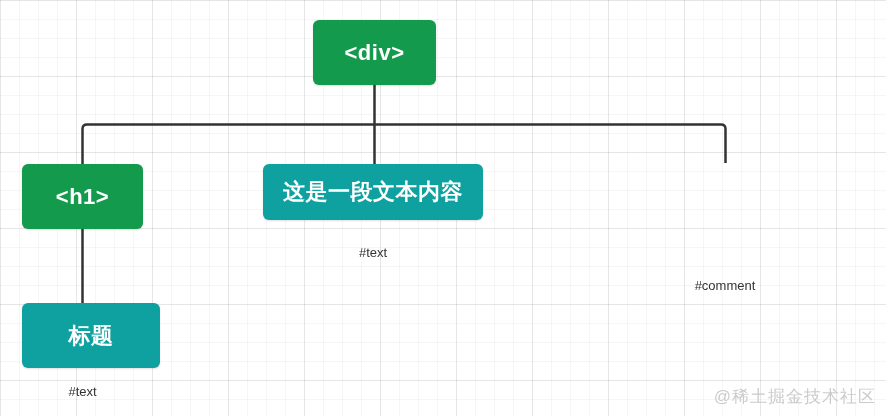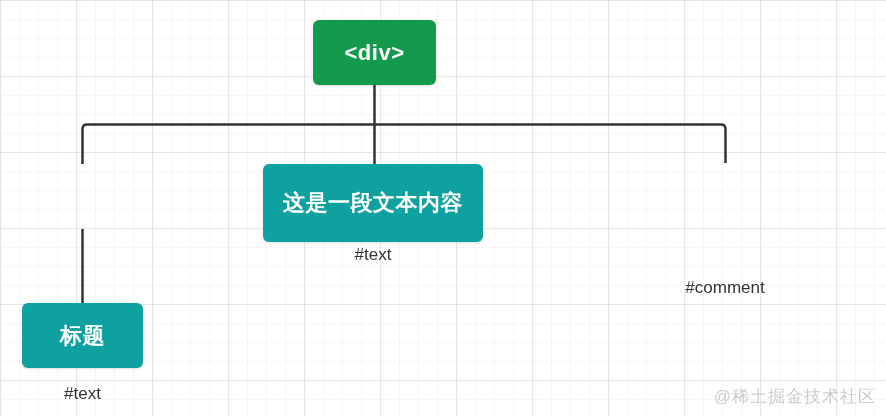--- a/index.html
+++ b/index.html
@@ -34,27 +34,27 @@
     color: #ffffff;
     font-size: 22px;
     font-weight: 600;
     letter-spacing: 0.5px;
     border-radius: 6px;
     box-shadow: 0 1px 2px rgba(0,0,0,0.12);
     white-space: nowrap;
   }
   .node-div     { left: 313px; top: 20px;  width: 123px; height: 65px; }
   .node-h1      { left: 22px;  top: 164px; width: 121px; height: 65px; }
-  .node-text    { left: 263px; top: 164px; width: 220px; height: 78px; }
+  .node-text    { left: 263px; top: 164px; width: 220px; height: 56px; }
   .node-comment { left: 597px; top: 163px; width: 256px; height: 68px; }
-  .node-title   { left: 22px;  top: 303px; width: 121px; height: 65px; }
+  .node-title   { left: 22px;  top: 303px; width: 138px; height: 65px; }
   .annotation {
     position: absolute;
     color: #333333;
-    font-size: 17px;
+    font-size: 13px;
     text-align: center;
     white-space: nowrap;
   }
   .ann-text-mid    { left: 263px; top: 245px; width: 220px; }
   .ann-comment     { left: 597px; top: 246px; width: 256px; margin-top: 32px; }
   .ann-text-bottom { left: 22px;  top: 384px; width: 121px; }
   .watermark {
     position: absolute;
     right: 10px;
     bottom: 8px;
@@ -74,20 +74,21 @@
 
     <path d="M 374.5 85 L 374.5 164" fill="none" stroke="#333333" stroke-width="2.5"></path>
 
     <path d="M 82.5 164 L 82.5 129 Q 82.5 124.5 87 124.5 L 721 124.5 Q 725.5 124.5 725.5 129 L 725.5 163" fill="none" stroke="#333333" stroke-width="2.5"></path>
 
     <path d="M 82.5 229 L 82.5 303" fill="none" stroke="#333333" stroke-width="2.5"></path>
   </svg>
 
   <div class="node node-div" style="background-color: rgb(20, 154, 76);">&lt;div&gt;</div>
 
+  <div class="node node-h1" style="background-color: rgb(20, 154, 76);">&lt;h1&gt;</div>
 
   <div class="node node-text" style="background-color: rgb(15, 160, 160);">这是一段文本内容</div>
 
 
   <div class="node node-title" style="background-color: rgb(15, 160, 160);">标题</div>
 
   <div class="annotation ann-text-mid">#text</div>
 
   <div class="annotation ann-comment">#comment</div>
 

